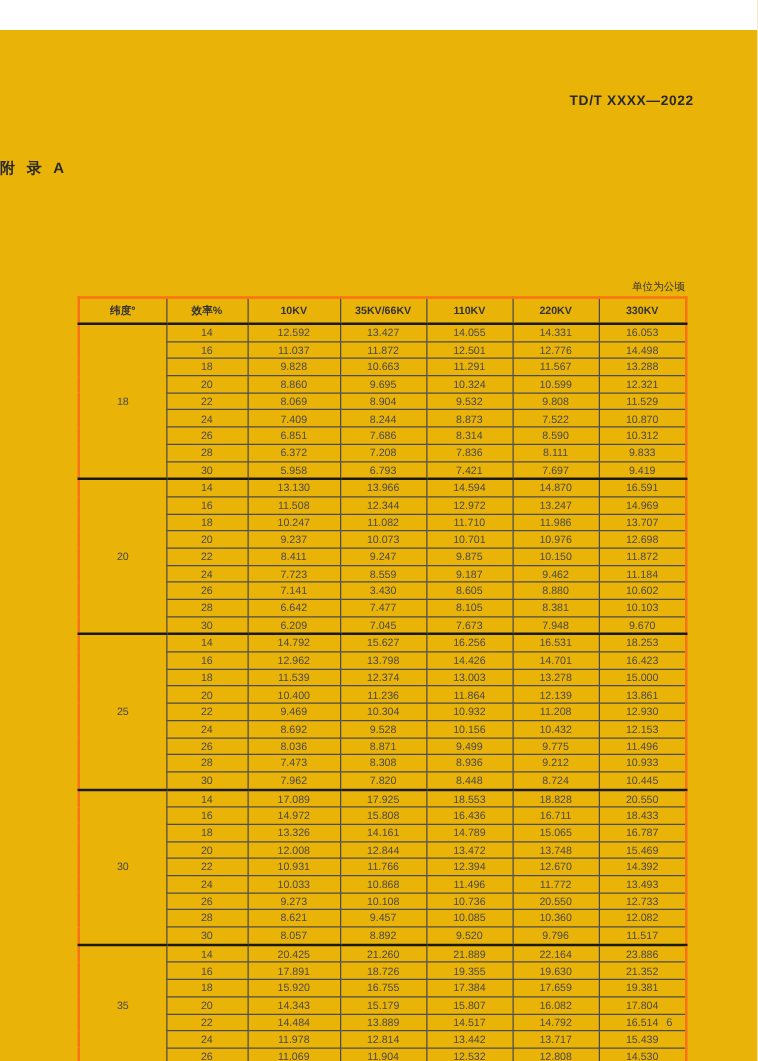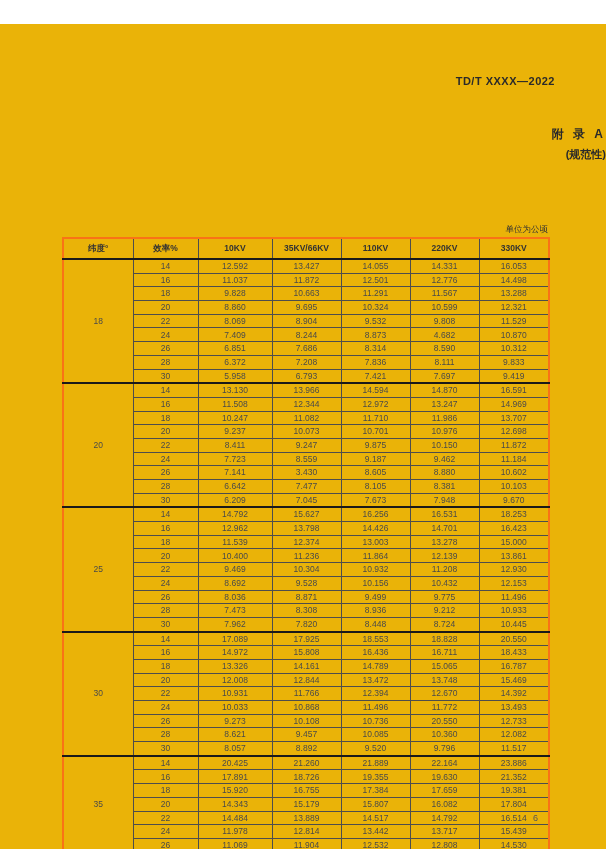--- a/index.html
+++ b/index.html
@@ -20,23 +20,22 @@
     font-size: 11px;
     font-weight: bold;
     color: #2a2a2a;
     letter-spacing: 0.5px;
   }
   .appendix {
     position: absolute;
     top: 102px;
     left: 0;
     right: 0;
-    text-align: right;
+    text-align: left;
     color: #2a2a2a;
-    padding-left: 22px;
   }
   .appendix-title {
     font-size: 12px;
     font-weight: bold;
     letter-spacing: 3px;
   }
   .appendix-subtitle {
     font-size: 11px;
     font-weight: bold;
     margin-top: 4px;
@@ -103,21 +102,20 @@
 </style>
 </head>
 <body>
 
 <div class="page">
 
   <div class="doc-code">TD/T XXXX—2022</div>
 
   <div class="appendix">
     <div class="appendix-title">附 录 A</div>
-    <div class="appendix-subtitle">(规范性)</div>
   </div>
 
 
   <div class="unit-note">单位为公顷</div>
 
   <table class="indicator-table">
     <colgroup>
       <col style="width:70px">
       <col style="width:65px">
       <col style="width:74px">
@@ -177,21 +175,21 @@
           <td>8.904</td>
           <td>9.532</td>
           <td>9.808</td>
           <td>11.529</td>
         </tr>
         <tr>
           <td>24</td>
           <td>7.409</td>
           <td>8.244</td>
           <td>8.873</td>
-          <td>4.682</td>
+          <td>7.522</td>
           <td>10.870</td>
         </tr>
         <tr>
           <td>26</td>
           <td>6.851</td>
           <td>7.686</td>
           <td>8.314</td>
           <td>8.590</td>
           <td>10.312</td>
         </tr>

